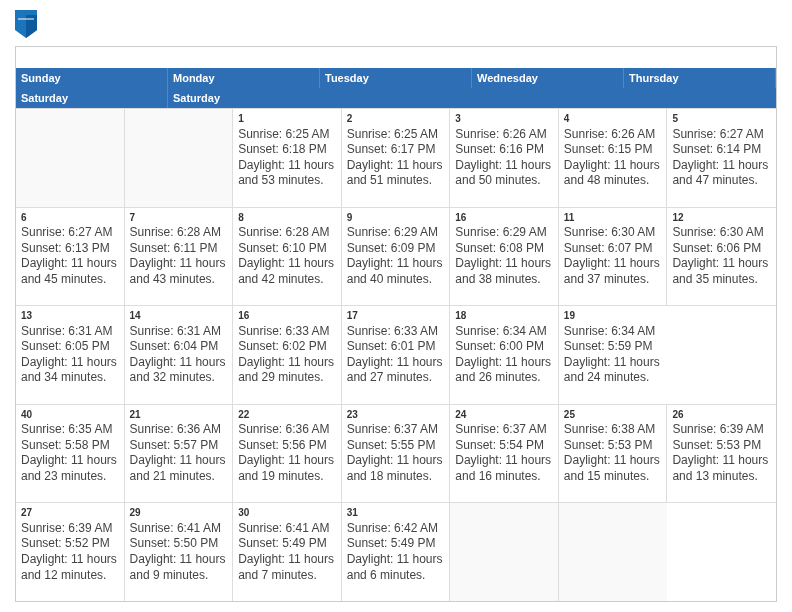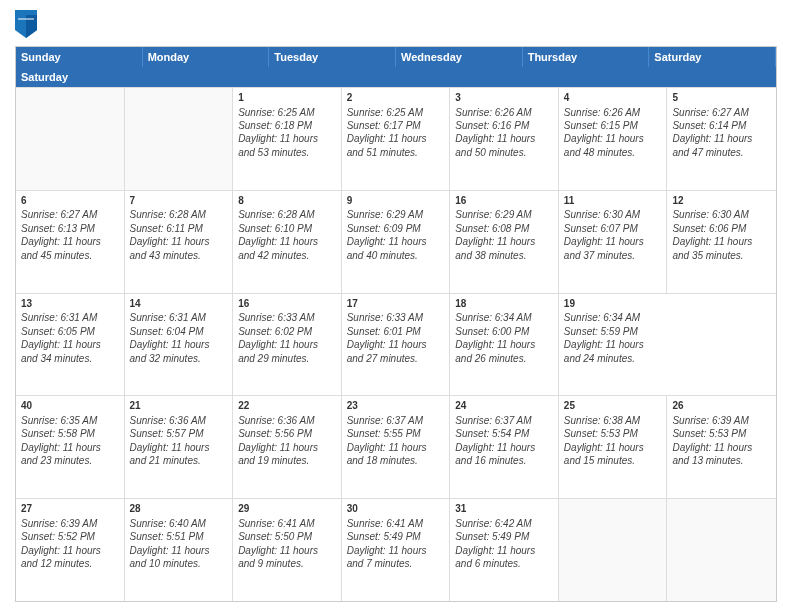--- a/index.html
+++ b/index.html
@@ -55,22 +55,23 @@
       color: #555;
     }
     .calendar {
       flex: 1;
       display: flex;
       flex-direction: column;
       border: 1px solid #ccc;
     }
     .cal-header {
       display: grid;
-      grid-template-columns: repeat(6, 1fr);
+      grid-template-columns: repeat(5, 1fr);
       background: #2e6eb5;
+      margin-top: 21px;
     }
     .cal-header-cell {
       color: #fff;
       font-size: 11px;
       font-weight: bold;
       padding: 4px 5px;
       border-right: 1px solid #4a88cc;
       text-align: left;
     }
     .cal-header-cell:last-child { border-right: none; }
@@ -95,24 +96,23 @@
     }
     .cal-cell:last-child { border-right: none; }
     .cal-cell.empty { background: #f9f9f9; }
     .day-number {
       font-size: 10px;
       font-weight: bold;
       margin-bottom: 1px;
       display: block;
     }
     .cell-text {
-      font-size: 10px;
+      font-size: 12px;
       color: #444;
       line-height: 1.3;
-      font-style: italic;
     }
   </style>
 </head>
 <body>
 
 <div class="page">
   <div class="header">
     <div class="logo">
       <svg class="logo-icon" viewBox="0 0 22 28" xmlns="http://www.w3.org/2000/svg">
         <polygon points="0,0 22,0 22,20 11,28 0,20" fill="#1a75bb"></polygon>
@@ -223,23 +223,20 @@
 Sunset: 5:53 PM
 Daylight: 11 hours and 15 minutes.</span></div>
           <div class="cal-cell"><span class="day-number">26</span><span class="cell-text" style="white-space: pre-line;">Sunrise: 6:39 AM
 Sunset: 5:53 PM
 Daylight: 11 hours and 13 minutes.</span></div>
         </div>
         <div class="cal-row">
           <div class="cal-cell"><span class="day-number">27</span><span class="cell-text" style="white-space: pre-line;">Sunrise: 6:39 AM
 Sunset: 5:52 PM
 Daylight: 11 hours and 12 minutes.</span></div>
-          <div class="cal-cell"><span class="day-number">28</span><span class="cell-text" style="white-space: pre-line;">Sunrise: 6:40 AM
-Sunset: 5:51 PM
-Daylight: 11 hours and 10 minutes.</span></div>
           <div class="cal-cell"><span class="day-number">29</span><span class="cell-text" style="white-space: pre-line;">Sunrise: 6:41 AM
 Sunset: 5:50 PM
 Daylight: 11 hours and 9 minutes.</span></div>
           <div class="cal-cell"><span class="day-number">30</span><span class="cell-text" style="white-space: pre-line;">Sunrise: 6:41 AM
 Sunset: 5:49 PM
 Daylight: 11 hours and 7 minutes.</span></div>
           <div class="cal-cell"><span class="day-number">31</span><span class="cell-text" style="white-space: pre-line;">Sunrise: 6:42 AM
 Sunset: 5:49 PM
 Daylight: 11 hours and 6 minutes.</span></div>
           <div class="cal-cell empty"></div>

